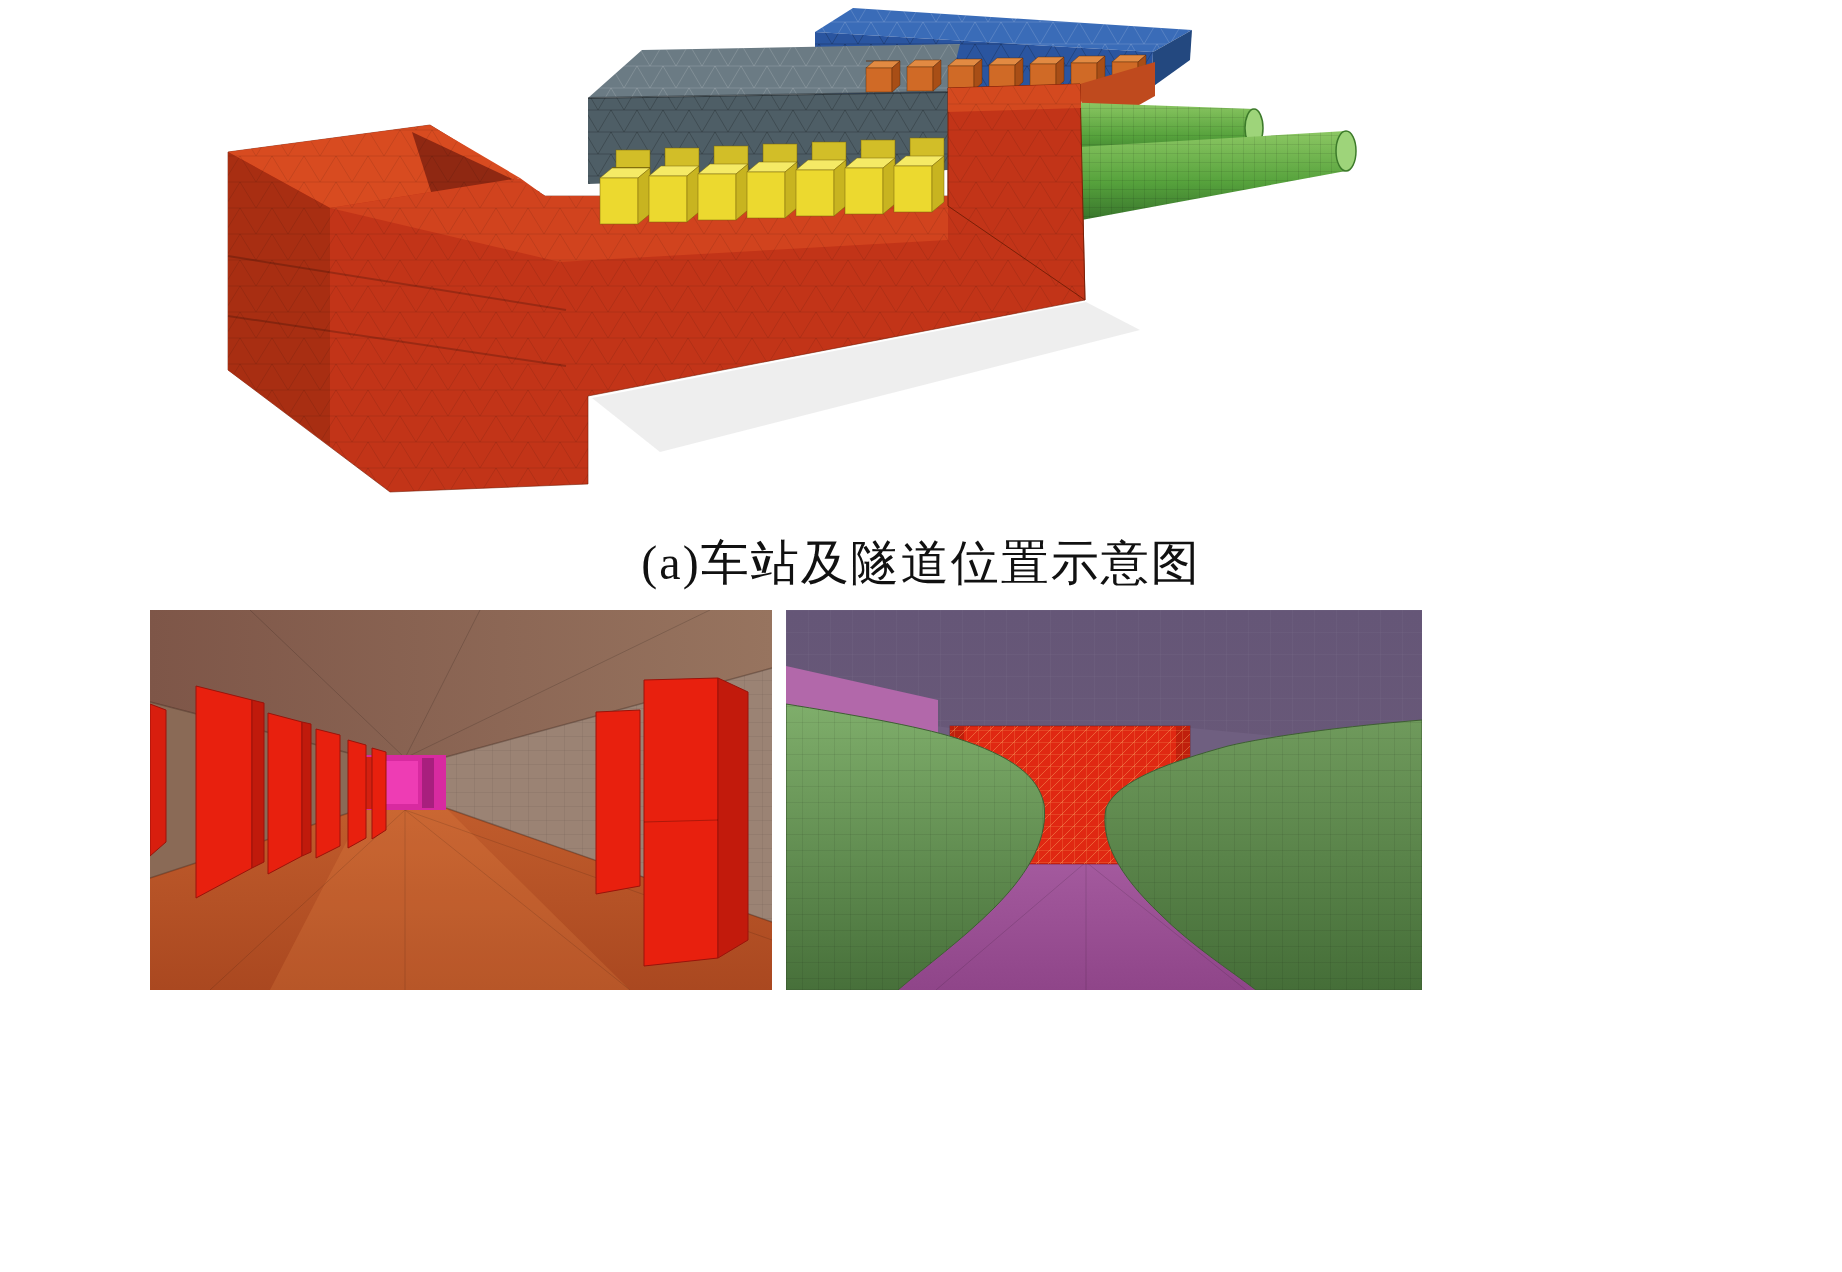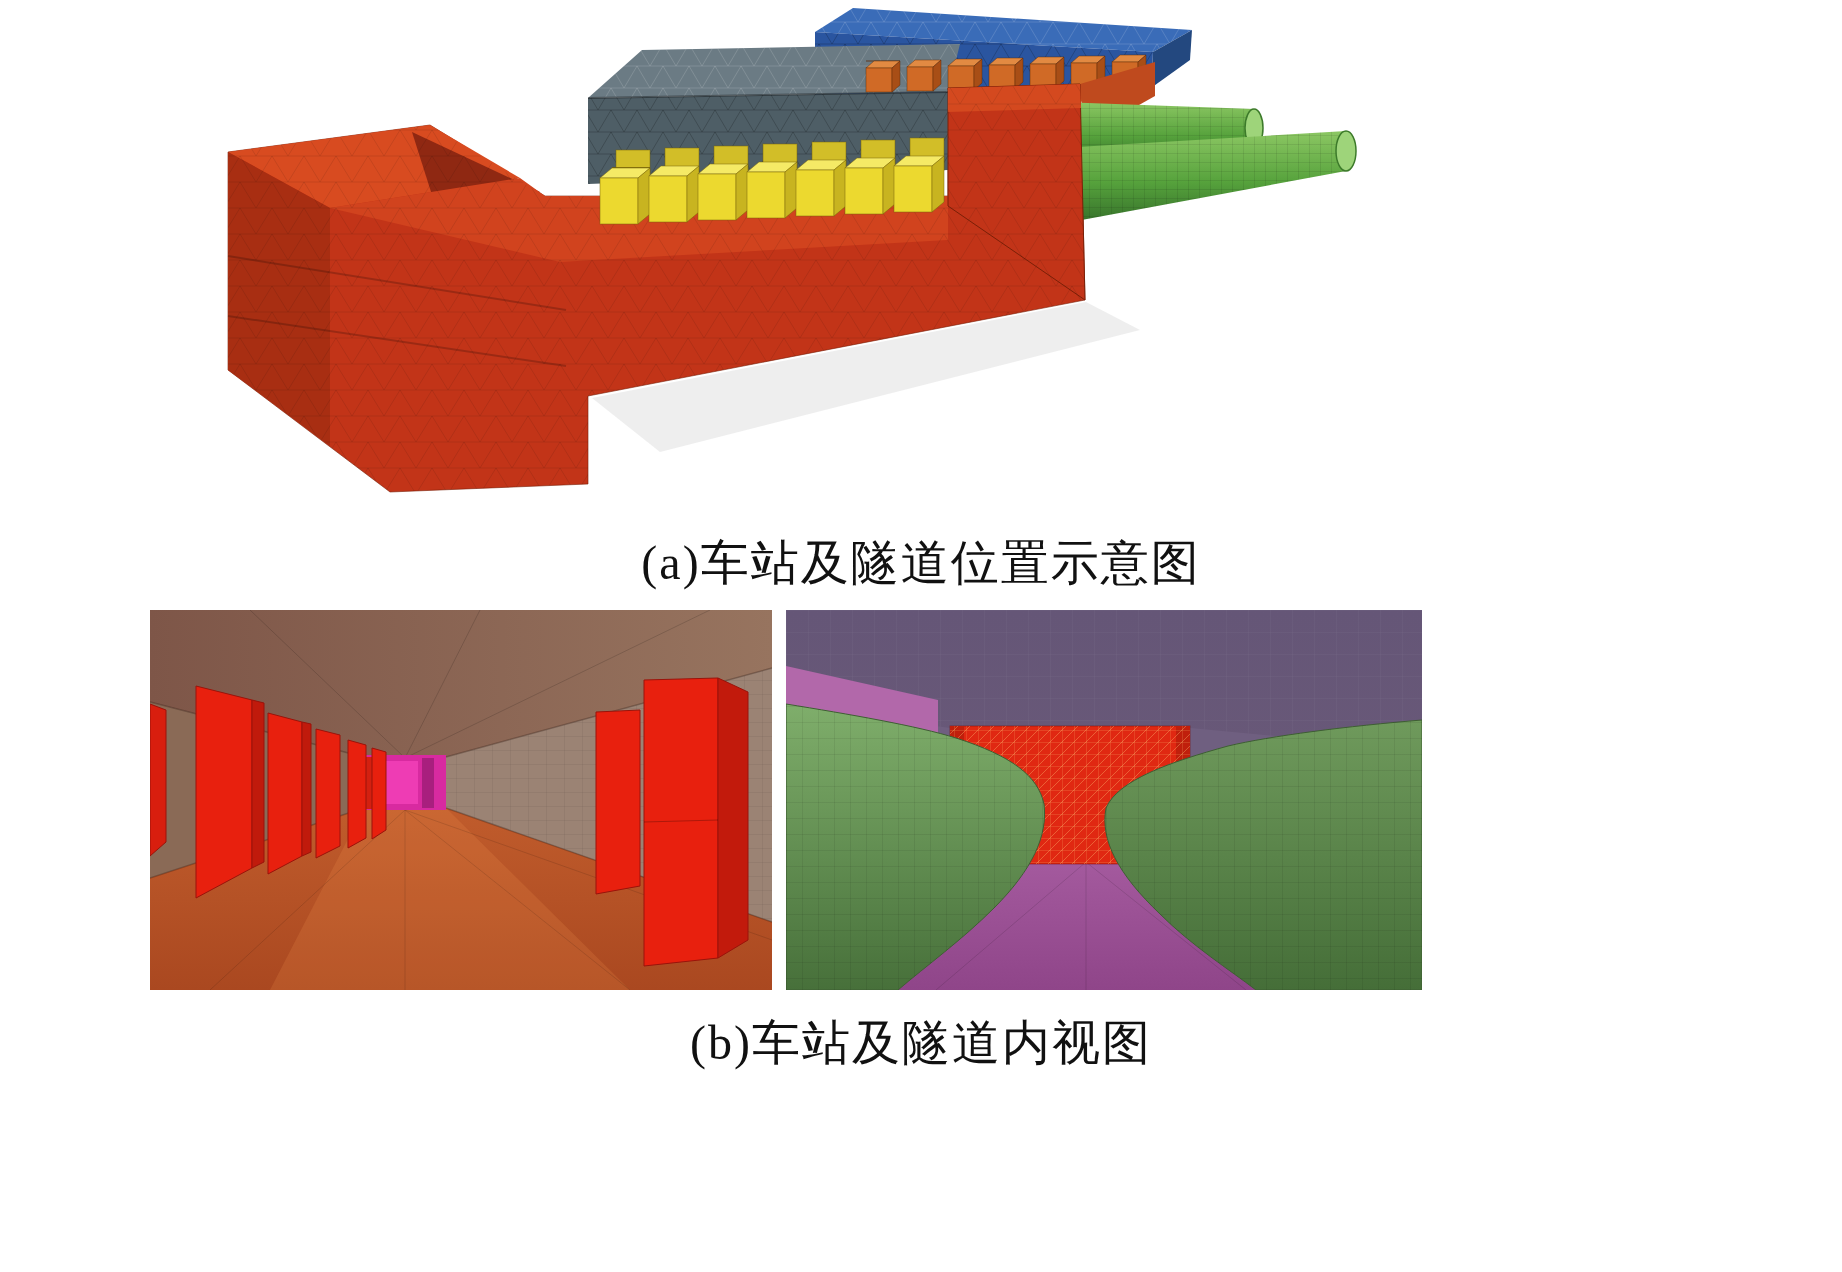--- a/index.html
+++ b/index.html
@@ -315,15 +315,14 @@
         <path d="M0,94 C62,104 132,116 170,128 C226,146 252,166 258,194 C262,226 246,260 208,298 C176,330 140,356 112,380 L0,380 Z" fill="url(#c-greenL)" stroke="#3e5f33" stroke-width="1"></path>
         <path d="M0,94 C62,104 132,116 170,128 C226,146 252,166 258,194 C262,226 246,260 208,298 C176,330 140,356 112,380 L0,380 Z" fill="url(#c-grid)"></path>
       </g>
       <g>
         <path d="M636,110 C562,116 484,126 442,136 C384,152 332,170 320,198 C314,230 332,264 374,304 C406,336 444,360 470,380 L636,380 Z" fill="url(#c-greenR)" stroke="#3e5f33" stroke-width="1"></path>
         <path d="M636,110 C562,116 484,126 442,136 C384,152 332,170 320,198 C314,230 332,264 374,304 C406,336 444,360 470,380 L636,380 Z" fill="url(#c-grid)"></path>
       </g>
     </svg>
   </figure>
 
-  <div class="caption" id="caption-b">(b)车站及隧道内视图</div>
 
 </div>
 
 </body></html>

